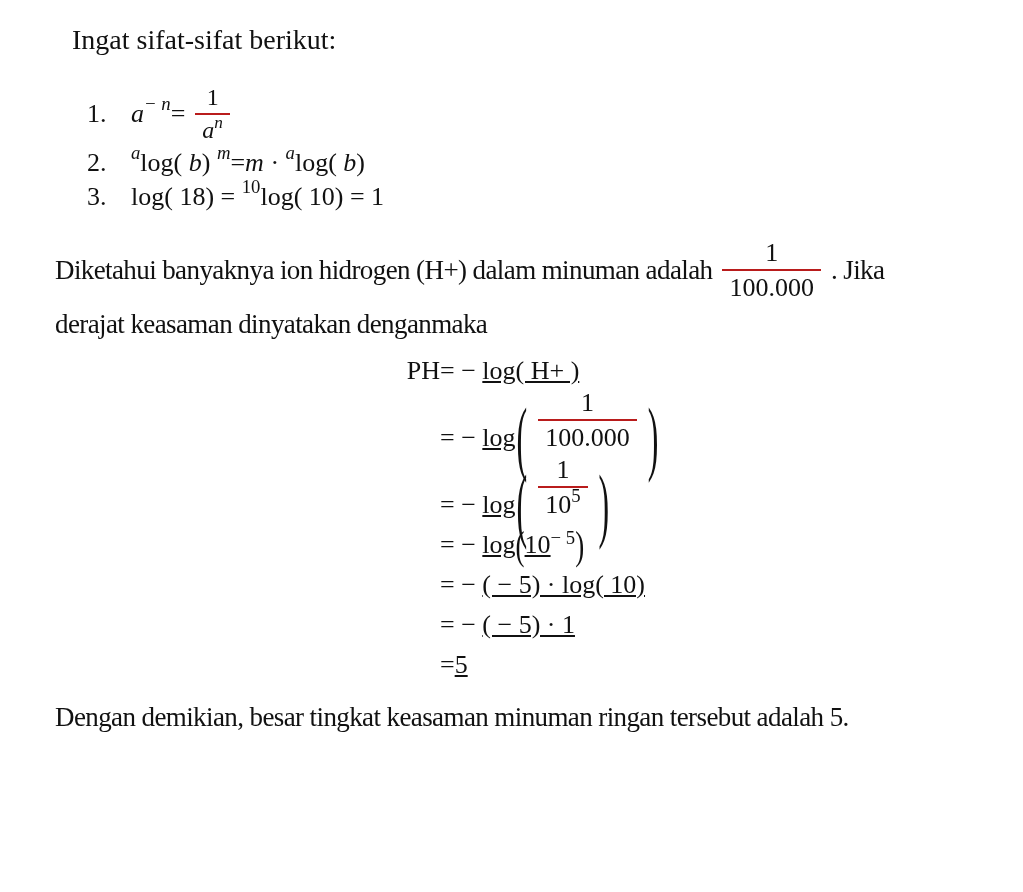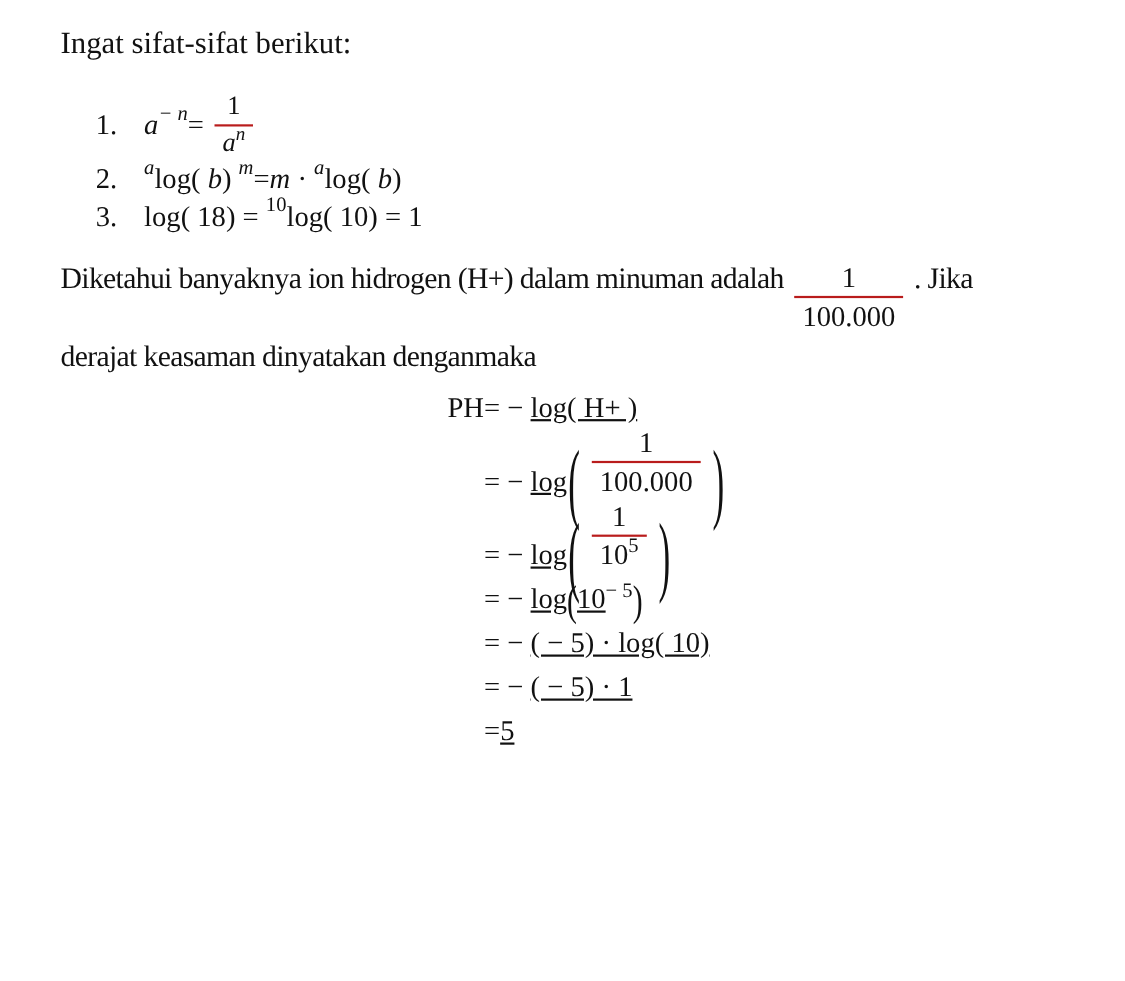--- a/index.html
+++ b/index.html
@@ -4,21 +4,21 @@
 <style>
   * { margin: 0; padding: 0; box-sizing: border-box; }
   html, body { width: 1023px; height: 892px; overflow: hidden; }
   body {
     background: #ffffff;
     color: #111111;
     font-family: "Liberation Serif", serif;
   }
   .page { padding: 24px 55px 0 55px; width: 1023px; }
 
-  .intro { font-size: 28px; margin-bottom: 28px; }
+  .intro { font-size: 28px; margin-bottom: 28px; margin-left: 17px; }
 
   
   .props { margin-left: 32px; }
   .prop { display: flex; align-items: center; font-size: 26px; }
   .prop-1 { margin-bottom: 2px; }
   .prop-2 { margin-bottom: 4px; padding-top: 2px; }
   .pnum { width: 44px; white-space: pre; }
   .m { white-space: pre; }
   .ital { font-style: italic; }
   .msup { font-size: 0.72em; position: relative; top: -0.55em; white-space: pre; }
@@ -26,21 +26,21 @@
 
   
   .frac { display: inline-flex; flex-direction: column; align-items: center; vertical-align: middle; }
   .fnum { padding: 0 4px 1px; line-height: 1.15; }
   .fden { border-top: 2px solid #b91c1c; padding: 2px 7px 0; line-height: 1.15; }
   .frac-small { font-size: 24px; margin-left: 10px; }
   .frac-inline { font-size: 26px; margin: 0 10px; }
 
   
   .given { margin-top: 26px; font-size: 27px; }
-  .gline { display: flex; }
+  .gline { display: flex; align-items: center; }
   .cond { letter-spacing: -0.6px; white-space: pre; }
   .gmath { white-space: pre; margin: 0 8px 0 10px; }
   .gline2 { margin-top: 6px; }
 
   
   .deriv { margin-top: 16px; margin-left: 341px; font-size: 26px; }
   .drow { display: flex; align-items: flex-end; }
   .dlhs { width: 44px; text-align: right; white-space: pre; }
   .dop { white-space: pre; }
   .dbody { white-space: pre; text-decoration: underline; }
@@ -168,14 +168,15 @@
     </div>
 
     <div class="drow row-sp">
       <span class="dlhs"></span>
       <span class="dop">=</span>
       <span class="dbody">5</span>
     </div>
 
   </div>
 
+  <p class="conclusion">Dengan demikian, besar tingkat keasaman minuman ringan tersebut adalah 5.</p>
 
 </div>
 
 </body></html>

